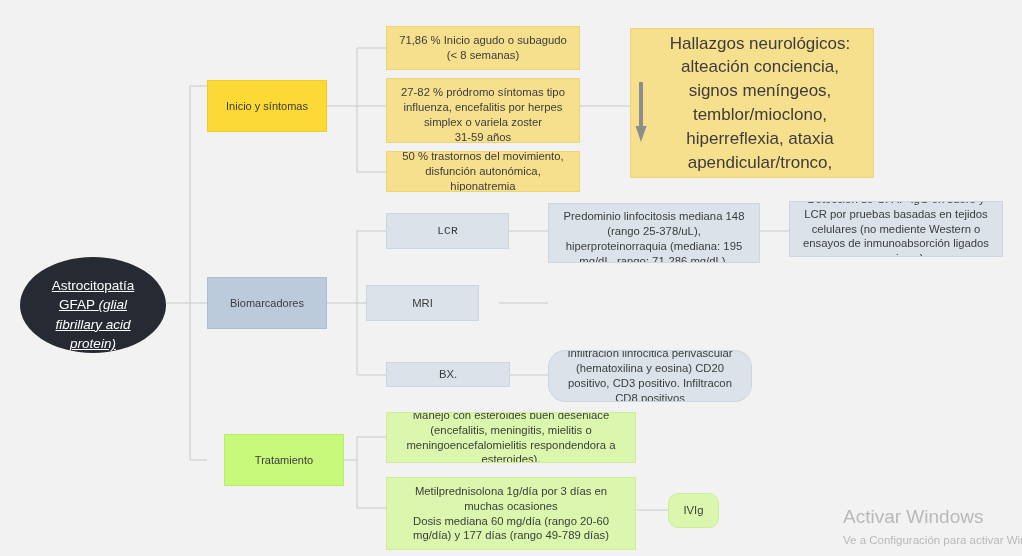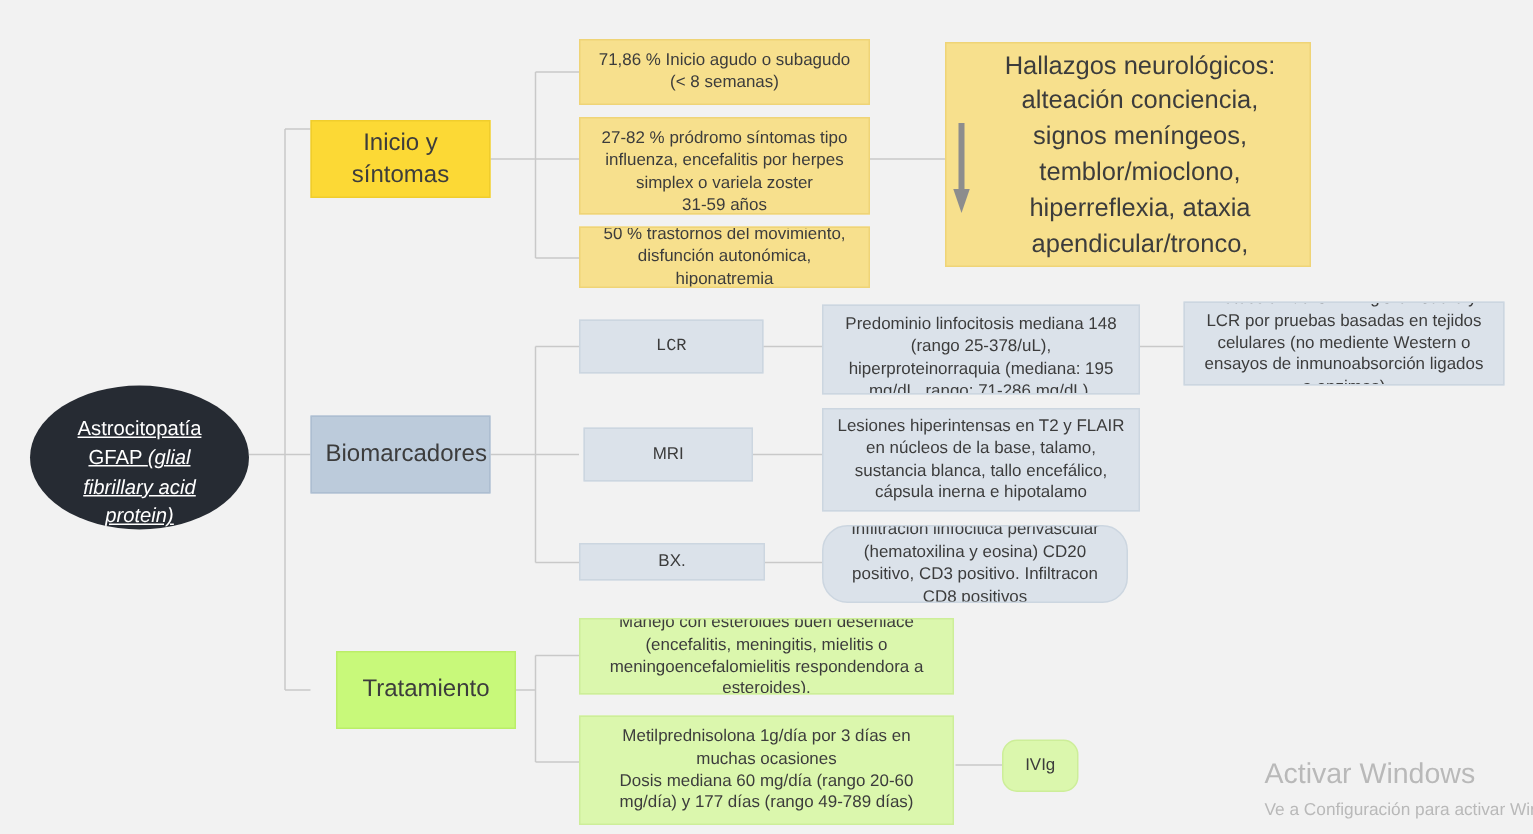--- a/index.html
+++ b/index.html
@@ -40,21 +40,21 @@
     background: #262b33;
     color: #ffffff;
     border-radius: 50%;
     font-size: 13.5px;
     line-height: 1.45;
     padding: 10px 16px;
   }
   .root .em { font-style: italic; }
 
   
-  .cat { font-size: 16px; border: 1px solid rgba(0,0,0,.08); }
+  .cat { font-size: 11px; border: 1px solid rgba(0,0,0,.08); }
   .cat-yellow { background: #fcd935; border-color: #f0cd2c; }
   .cat-blue   { background: #bccbdb; border-color: #adbed1; }
   .cat-green  { background: #c8f97a; border-color: #bbee68; }
 
   
   .leaf { font-size: 11.3px; }
   .leaf-yellow { background: #f7e08d; border: 1px solid #efd477; }
   .leaf-blue   { background: #dbe2ea; border: 1px solid #ccd6e0; }
   .leaf-green  { background: #dbf7ad; border: 1px solid #cdee99; }
 
@@ -167,27 +167,24 @@
   </div>
 
   <div class="node leaf leaf-blue" style="left:548px; top:203px; width:212px; height:60px; align-items:flex-start; padding-top:5px;">
     <div class="txt">Predominio linfocitosis mediana 148 (rango 25-378/uL), hiperproteinorraquia (mediana: 195 mg/dL, rango: 71-286 mg/dL). LCR/glucosa sérica &lt; 0.5. Elevacion</div>
   </div>
 
   <div class="node leaf leaf-blue" style="left:789px; top:201px; width:214px; height:56px;">
     <div class="txt">Deteccion de GFAP-IgG en suero y LCR por pruebas basadas en tejidos celulares (no mediente Western o ensayos de inmunoabsorción ligados a enzimas)</div>
   </div>
 
-  <div class="node leaf leaf-blue" style="left:389px; top:285px; width:113px; height:36px;">
+  <div class="node leaf leaf-blue" style="left:366px; top:285px; width:113px; height:36px;">
     <div class="txt">MRI</div>
   </div>
 
-  <div class="node leaf leaf-blue" style="left:548px; top:272px; width:212px; height:69px;">
-    <div class="txt">Lesiones hiperintensas en T2 y FLAIR en núcleos de la base, talamo, sustancia blanca, tallo encefálico, cápsula inerna e hipotalamo</div>
-  </div>
 
   <div class="node leaf leaf-blue" style="left:386px; top:362px; width:124px; height:25px;">
     <div class="txt">BX.</div>
   </div>
 
   <div class="node leaf leaf-blue" style="left:548px; top:350px; width:204px; height:52px;border-radius:17px;">
     <div class="txt">Infiltracion linfocitica perivascular (hematoxilina y eosina) CD20 positivo, CD3 positivo. Infiltracon CD8 positivos</div>
   </div>
 
   <div class="node leaf leaf-green" style="left:386px; top:412px; width:250px; height:51px;">

